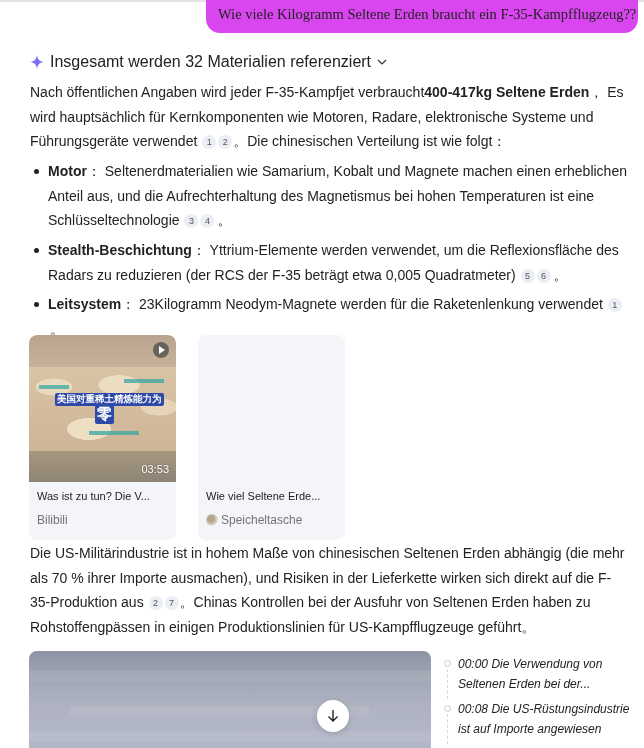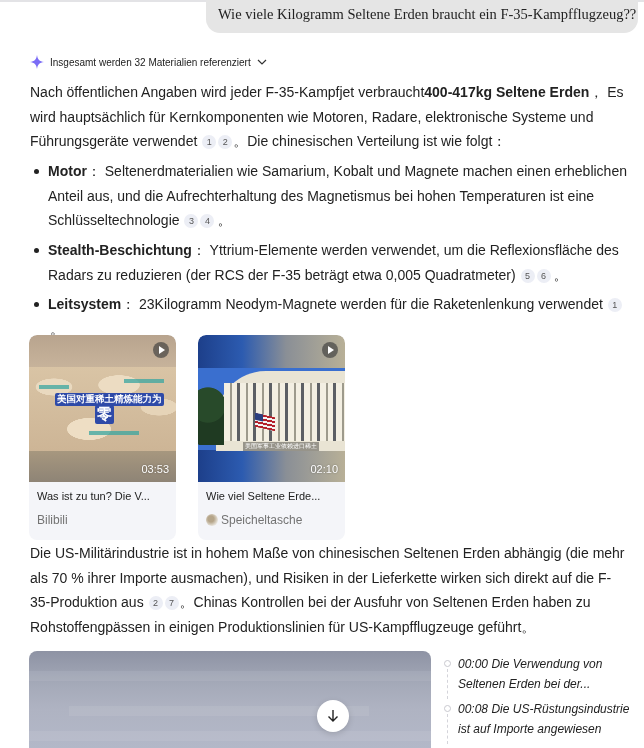--- a/index.html
+++ b/index.html
@@ -3,28 +3,28 @@
 <meta charset="utf-8">
 <style>
   * { box-sizing: border-box; margin: 0; padding: 0; }
   html, body { width: 644px; height: 748px; overflow: hidden; background: #ffffff; }
   body { font-family: "Liberation Sans", sans-serif; color: #222222; position: relative; }
 
   .topline { position: absolute; left: 0; top: 0; width: 644px; height: 2px; background: #e3e3e6; }
 
   .user-bubble {
     position: absolute; left: 206px; top: 0; width: 432px; height: 33px;
-    background: #e5e5e5; border-radius: 0 0 14px 14px;
+    background: #d946ef; border-radius: 0 0 14px 14px;
     font-family: "Liberation Serif", serif; font-size: 14.5px; color: #222;
     padding: 6px 0 0 12px; white-space: nowrap;
   }
 
   .refs {
     position: absolute; left: 30px; top: 52px; height: 20px;
-    display: flex; align-items: center; font-size: 10px; color: #222;
+    display: flex; align-items: center; font-size: 16px; color: #222;
   }
   .refs .spark { width: 14px; height: 14px; margin-right: 6px; }
   .refs .chev { width: 10px; height: 10px; margin-left: 6px; }
 
   .para { position: absolute; left: 30px; width: 600px; font-size: 14px; line-height: 24.5px; color: #222; }
   .para b { font-weight: bold; }
 
   .cite {
     display: inline-block; min-width: 14px; height: 14px; line-height: 14px;
     border-radius: 7px; background: #eceef5; color: #555; font-size: 9px;
@@ -119,30 +119,20 @@
       <div class="play"></div>
       <div class="dur">03:53</div>
     </div>
     <div class="card-title">Was ist zu tun? Die V...</div>
     <div class="card-src">
         <span>Bilibili</span>
       </div>
   </div>
 
   <div class="card">
-    <div class="thumb thumb2">
-      <div class="sky"></div>
-      <div class="dome"></div>
-      <div class="cols"></div>
-      <div class="tree"></div>
-      <div class="flag"></div>
-      <div class="cap">美国军事工业依赖进口稀土</div>
-      <div class="play"></div>
-      <div class="dur">02:10</div>
-    </div>
     <div class="card-title">Wie viel Seltene Erde...</div>
     <div class="card-src">
         <span class="avatar"></span>
         <span>Speicheltasche</span>
       </div>
   </div>
 </div>
 
 <div class="para" style="top:541px;"><span>Die US-Militärindustrie ist in hohem Maße von chinesischen Seltenen Erden abhängig (die mehr als 70 % ihrer Importe ausmachen), und Risiken in der Lieferkette wirken sich direkt auf die F-35-Produktion aus</span> <span class="cite">2</span><span class="cite">7</span><span>。Chinas Kontrollen bei der Ausfuhr von Seltenen Erden haben zu Rohstoffengpässen in einigen Produktionslinien für US-Kampfflugzeuge geführt。</span></div>
 

